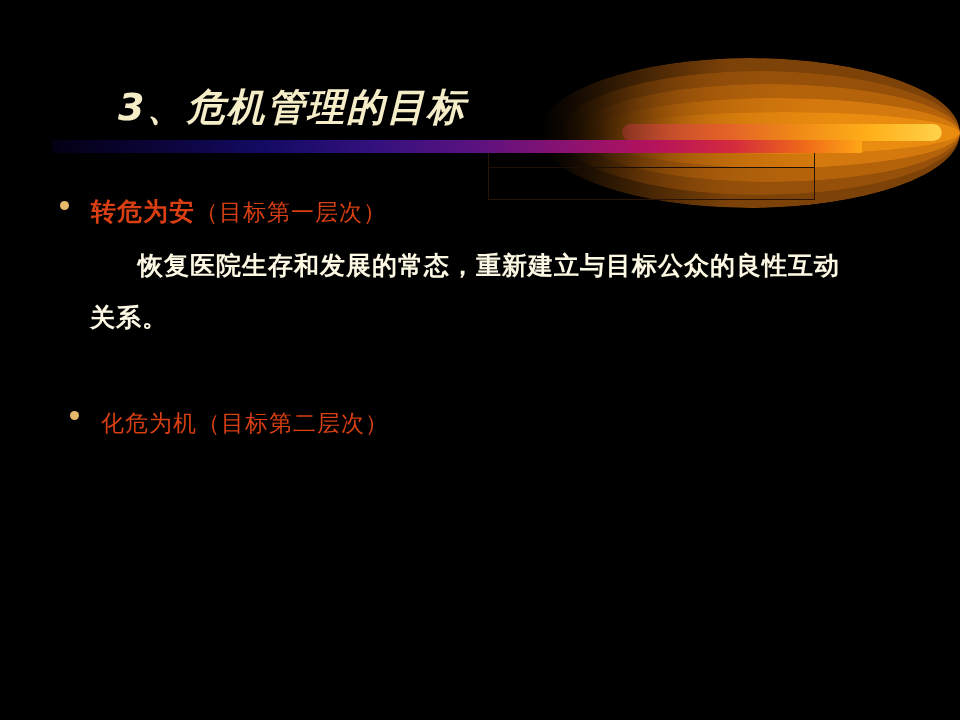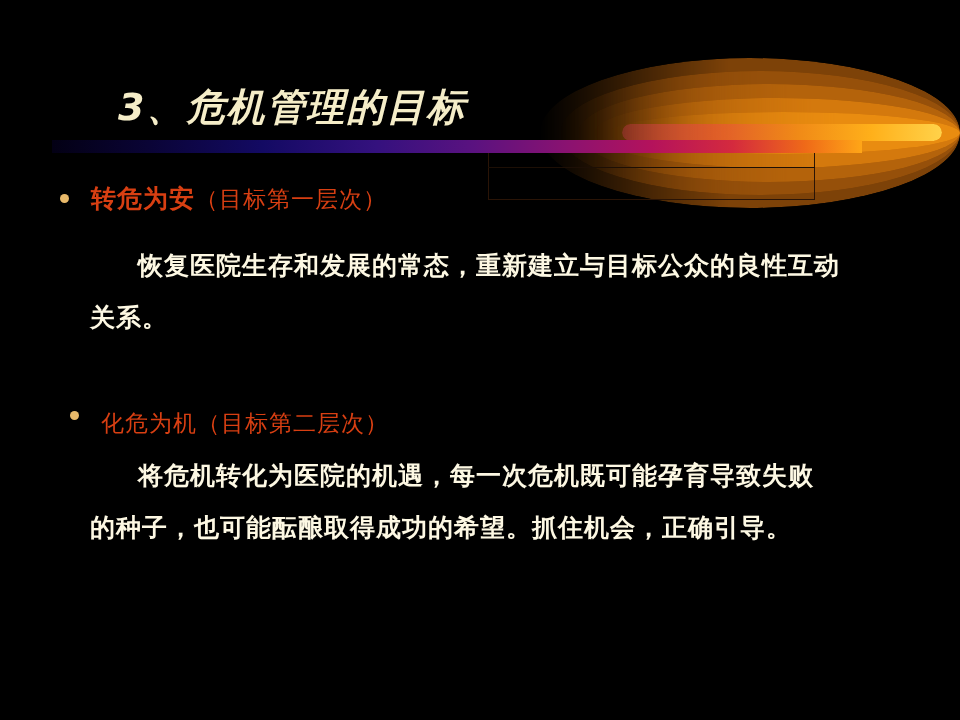--- a/index.html
+++ b/index.html
@@ -153,20 +153,21 @@
   .bullet-text {
     color: #d83f12;
     font-family: "DejaVu Sans", "Liberation Sans", sans-serif;
     letter-spacing: 1px;
     text-shadow: 1px 1px 2px rgba(0,0,0,0.8);
   }
   #bullet-1 { left: 60px; top: 182px; }
   #bullet-1 .bullet-text {
     font-size: 25px;
     font-weight: bold;
+    margin-top: 13px;
   }
   #bullet-1 .bullet-text .sub {
     font-weight: normal;
     font-size: 23px;
   }
   #bullet-2 { left: 70px; top: 392px; }
   #bullet-2 .bullet-text {
     font-size: 23px;
     font-weight: normal;
     margin-top: 16px;
@@ -221,15 +222,14 @@
     <span class="bullet-text"><span>转危为安</span><span class="sub">（目标第一层次）</span></span>
   </div>
 
   <div class="para" id="para-1">恢复医院生存和发展的常态，重新建立与目标公众的良性互动关系。</div>
 
   <div class="bullet-row" id="bullet-2">
     <span class="bullet-dot"></span>
     <span class="bullet-text">化危为机（目标第二层次）</span>
   </div>
 
-  <div class="para" id="para-2">将危机转化为医院的机遇，每一次危机既可能孕育导致失败的种子，也可能酝酿取得成功的希望。抓住机会，正确引导。</div>
 
 </div>
 
 </body></html>

